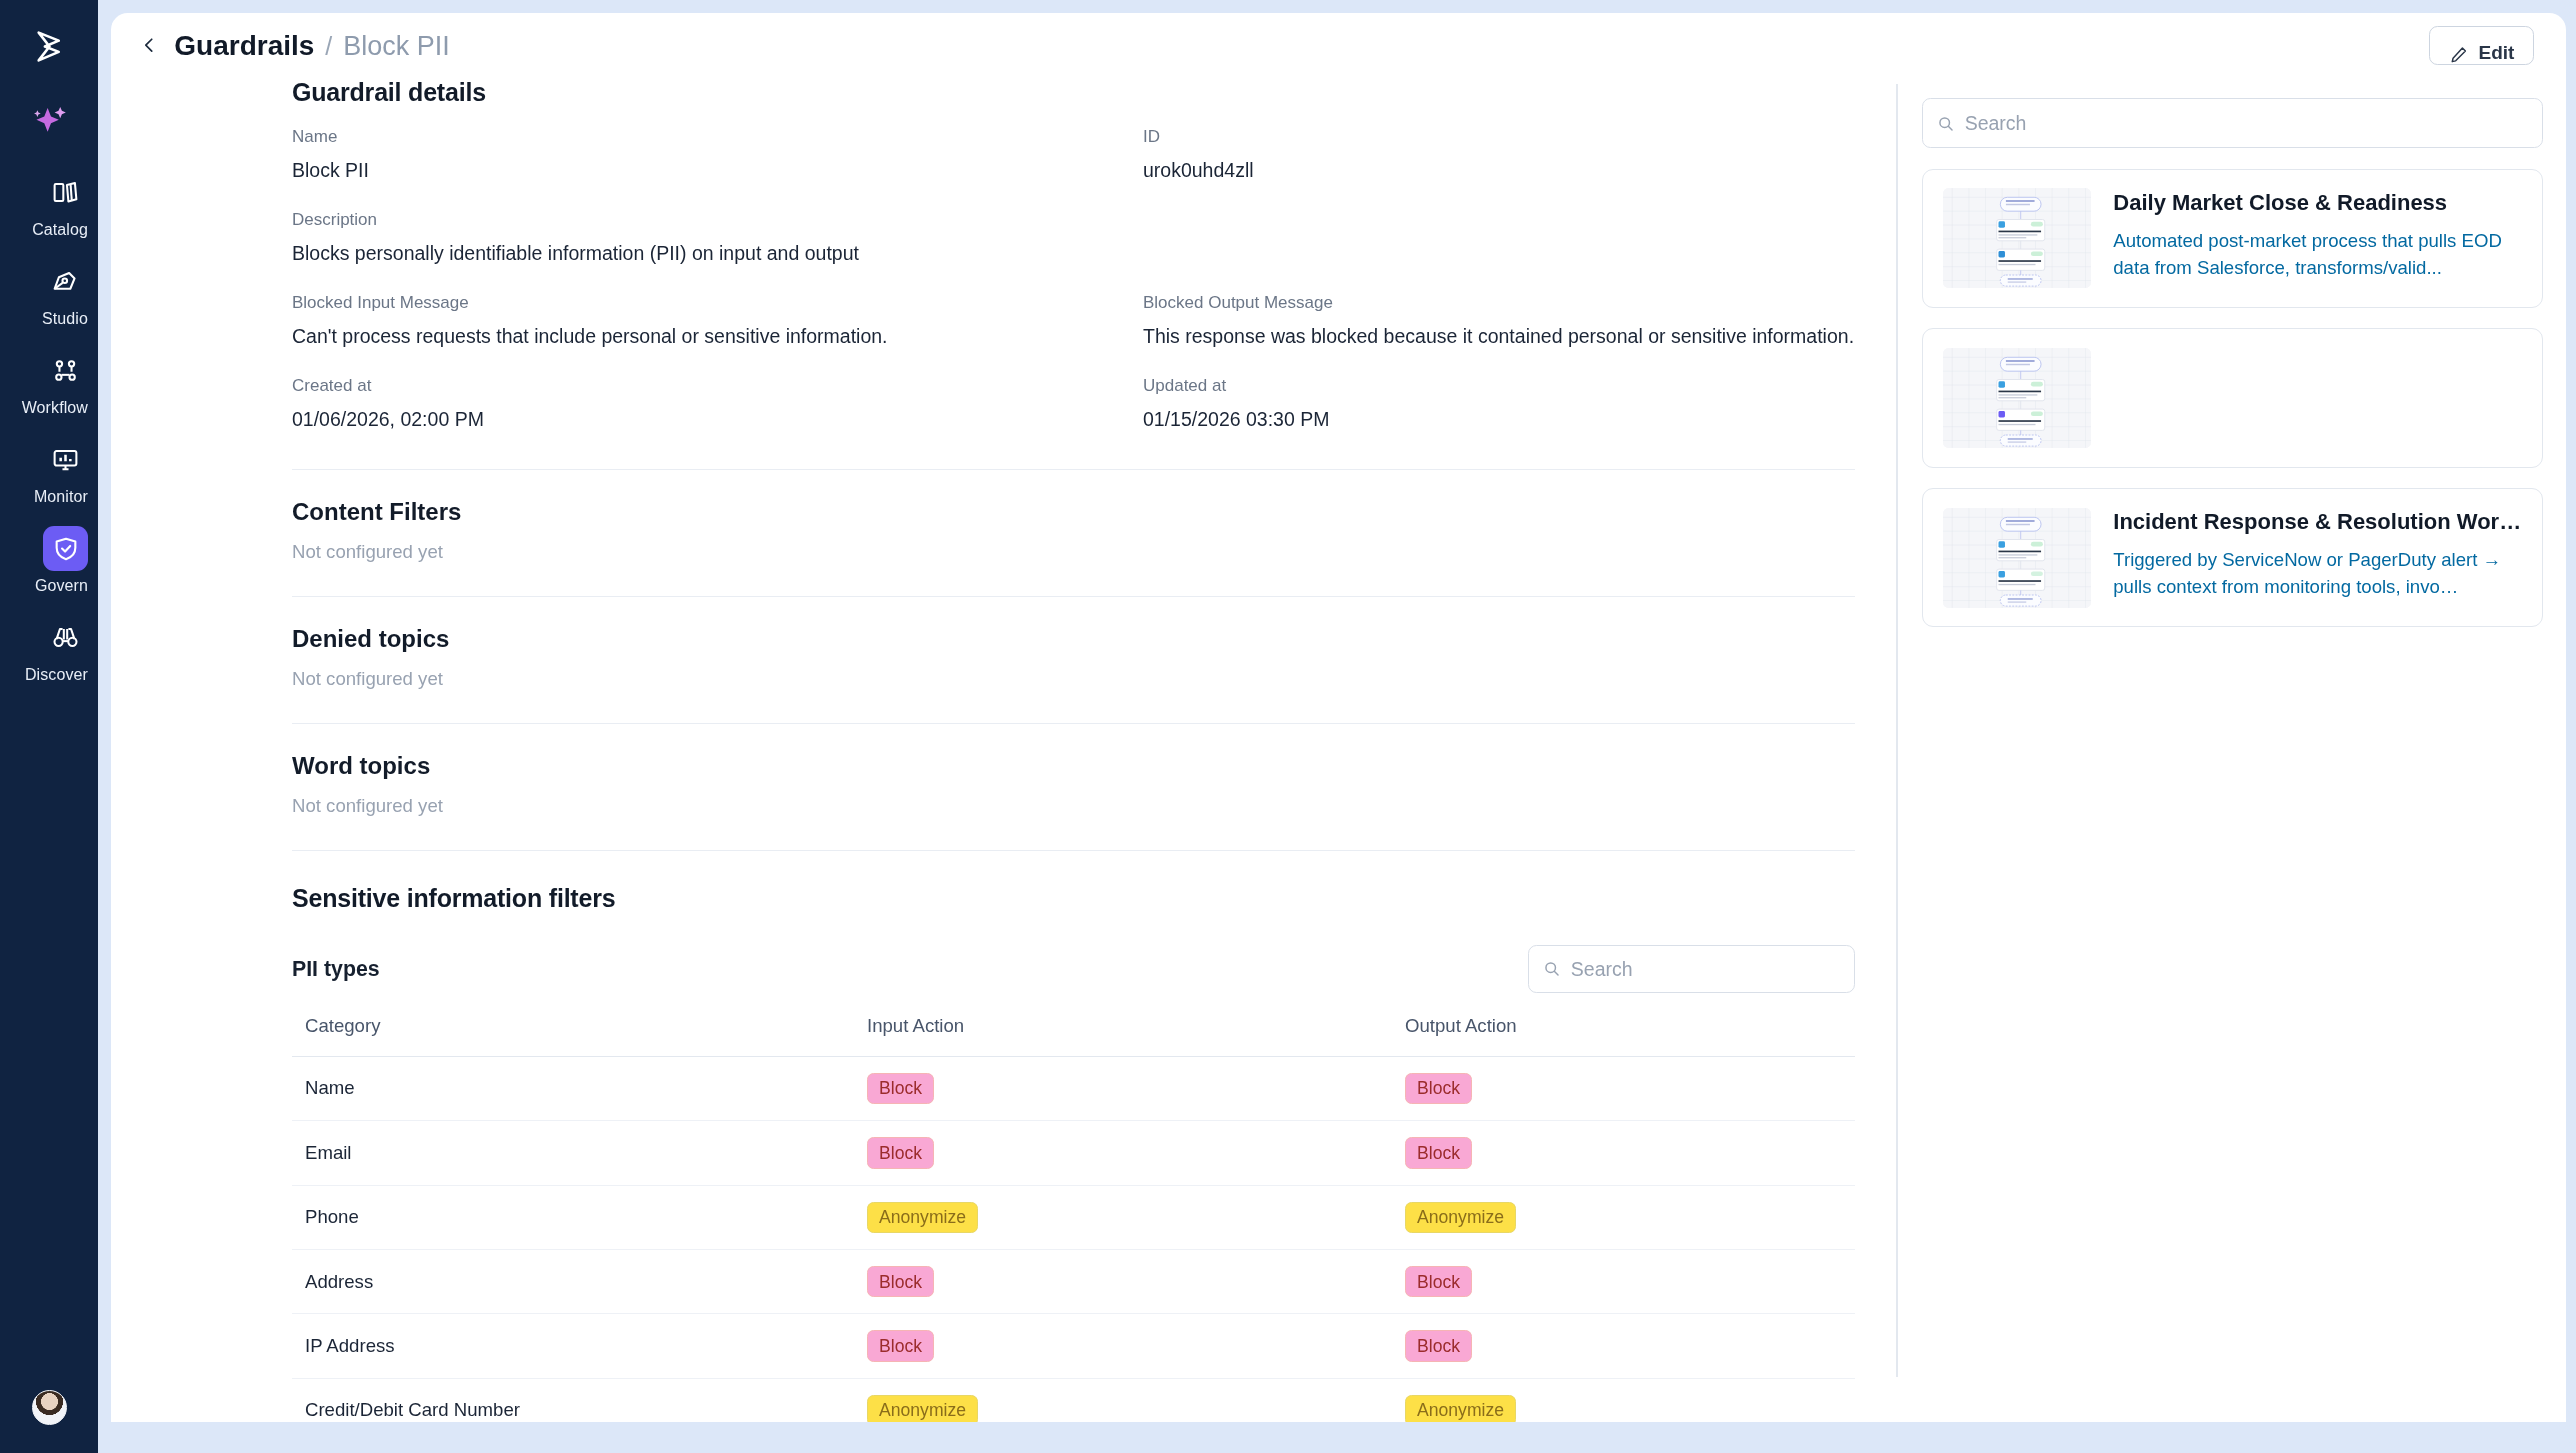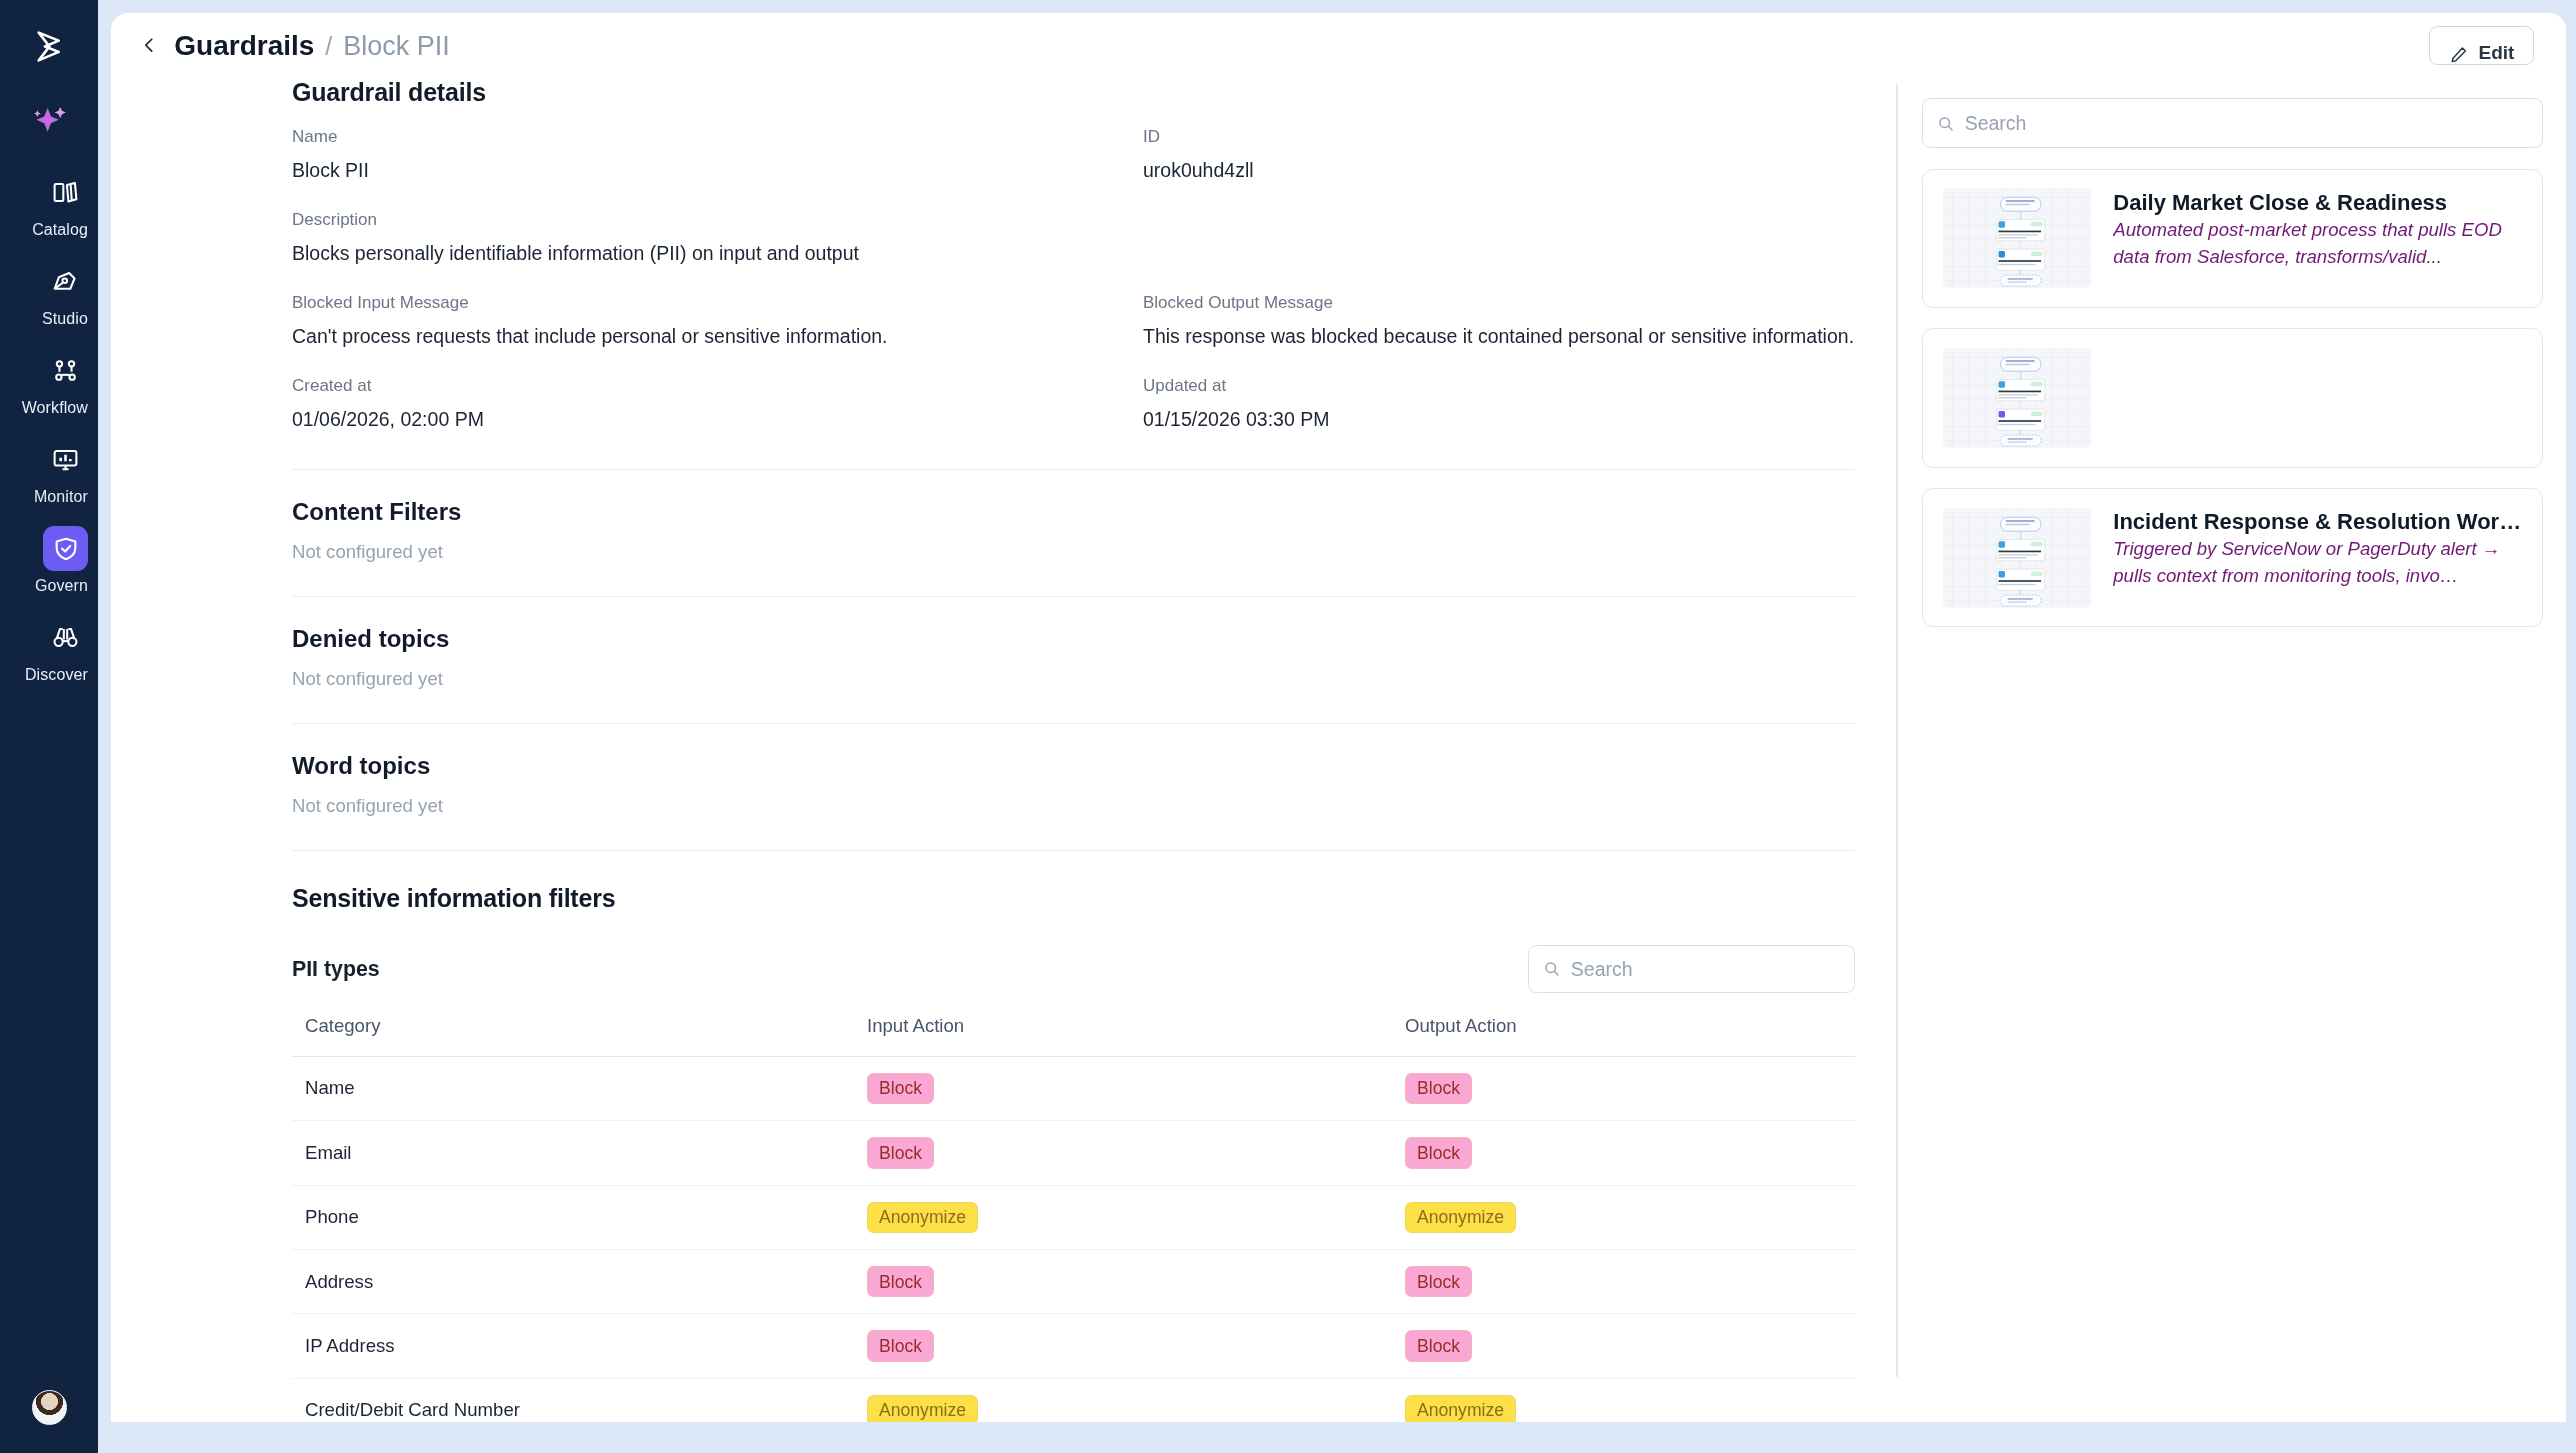--- a/index.html
+++ b/index.html
@@ -148,22 +148,22 @@
     width: 148px; height: 100px; flex: 0 0 148px;
     border-radius: 5.6px; background: #f5f6f9;
     position: relative; overflow: hidden;
   }
   .wf-text { flex: 1; min-width: 0; padding-top: 1.9px; }
   .wf-name {
     font-size: 22px; font-weight: bold; color: #111a28;
     white-space: nowrap; overflow: hidden; text-overflow: ellipsis;
   }
   .wf-desc {
-    margin-top: 1px; font-size: 18.6px; color: #701a75; line-height: 1.42;
-    display: -webkit-box; -webkit-line-clamp: 2; -webkit-box-orient: vertical; overflow: hidden; font-style: italic;
+    margin-top: 12px; font-size: 18.6px; color: #0369a1; line-height: 1.42;
+    display: -webkit-box; -webkit-line-clamp: 2; -webkit-box-orient: vertical; overflow: hidden;
   }
 </style>
 </head>
 <body>
 
 <div class="app">
 
   <nav class="sidebar">
     <div class="brand-logo">
       <svg width="37" height="37" viewBox="0 0 24 24" fill="none" stroke="#ffffff" stroke-width="1.7" stroke-linejoin="round">

